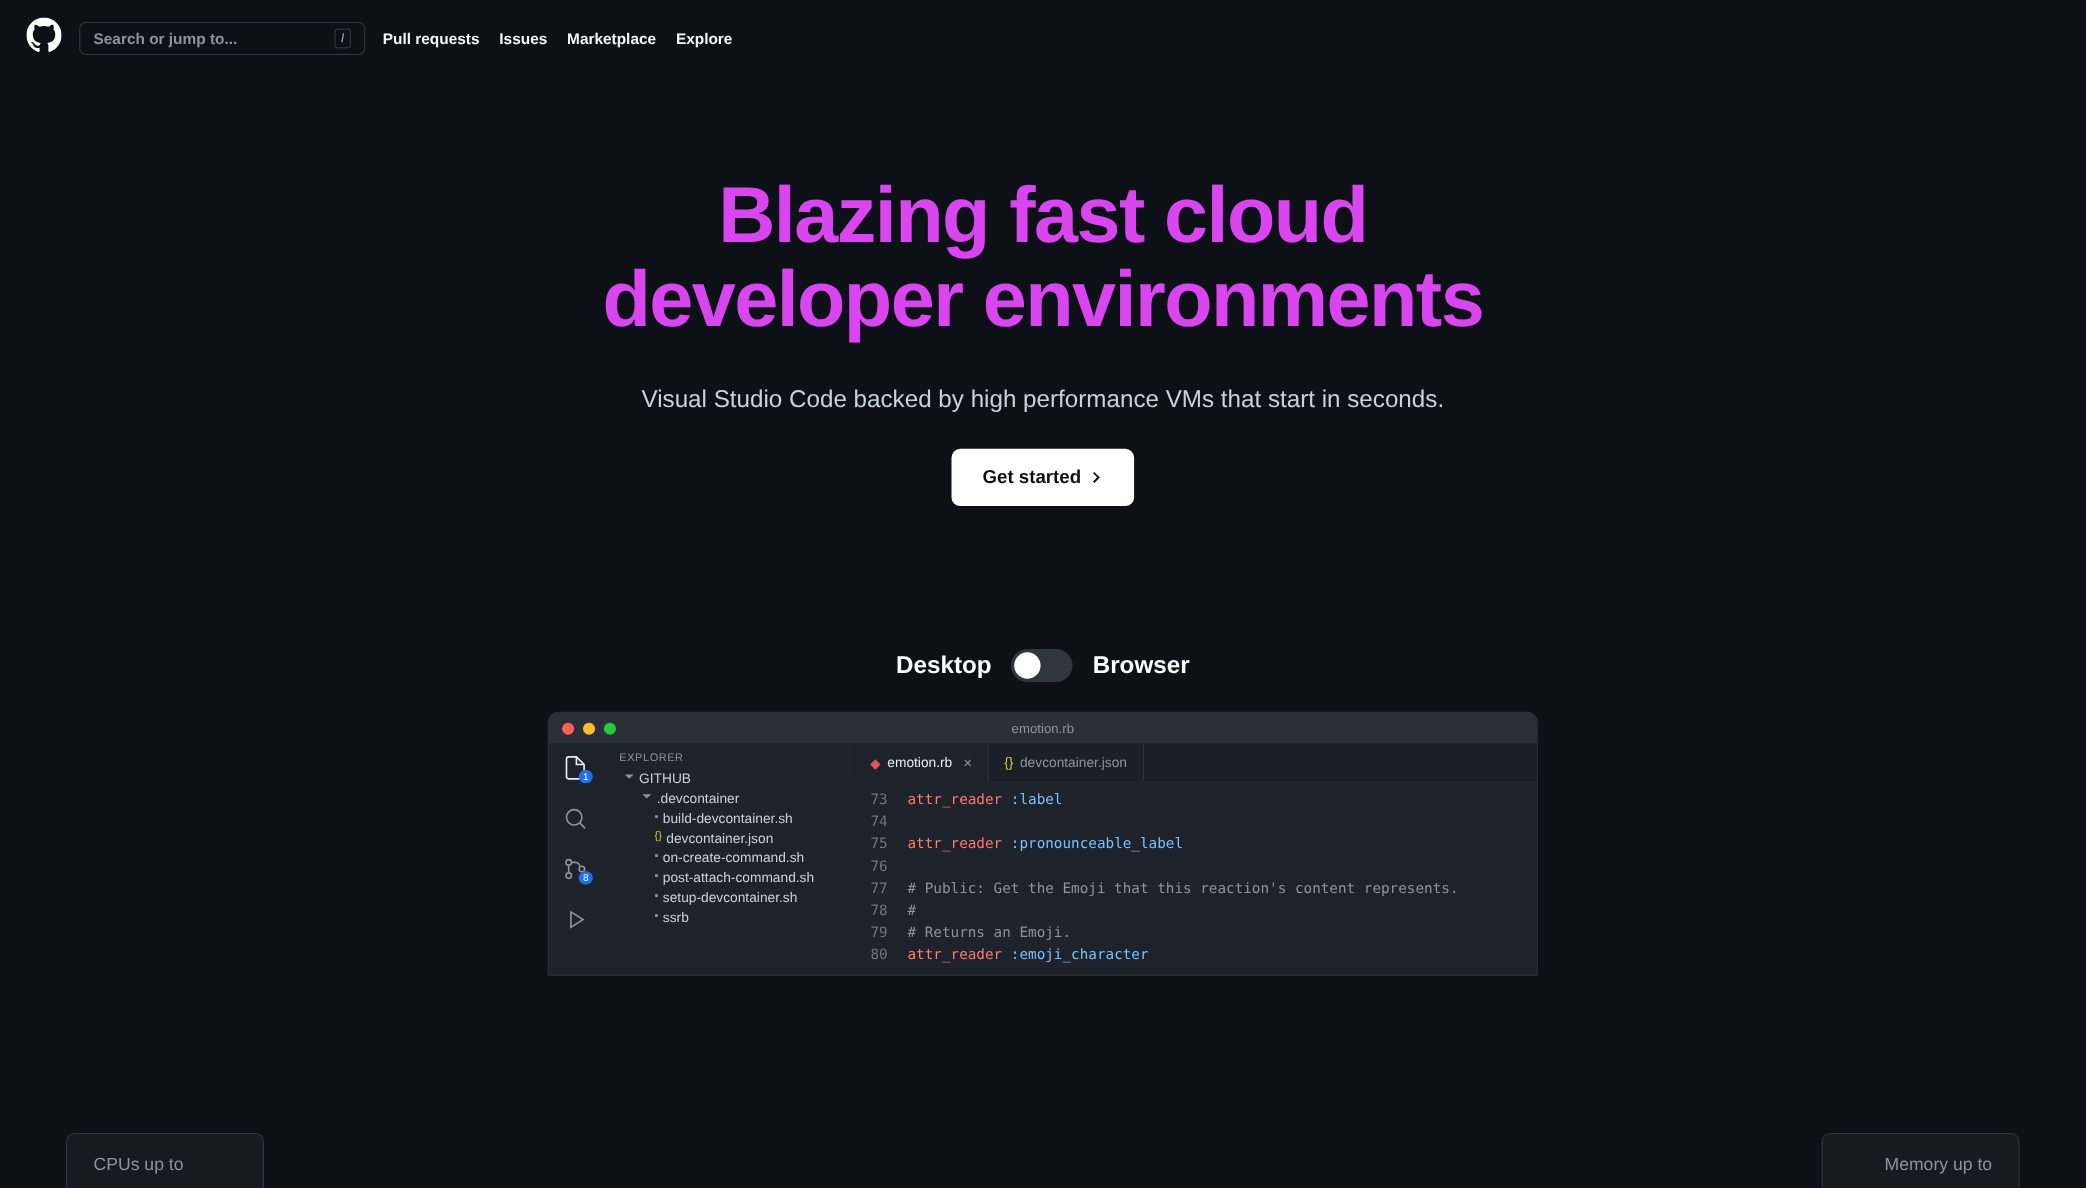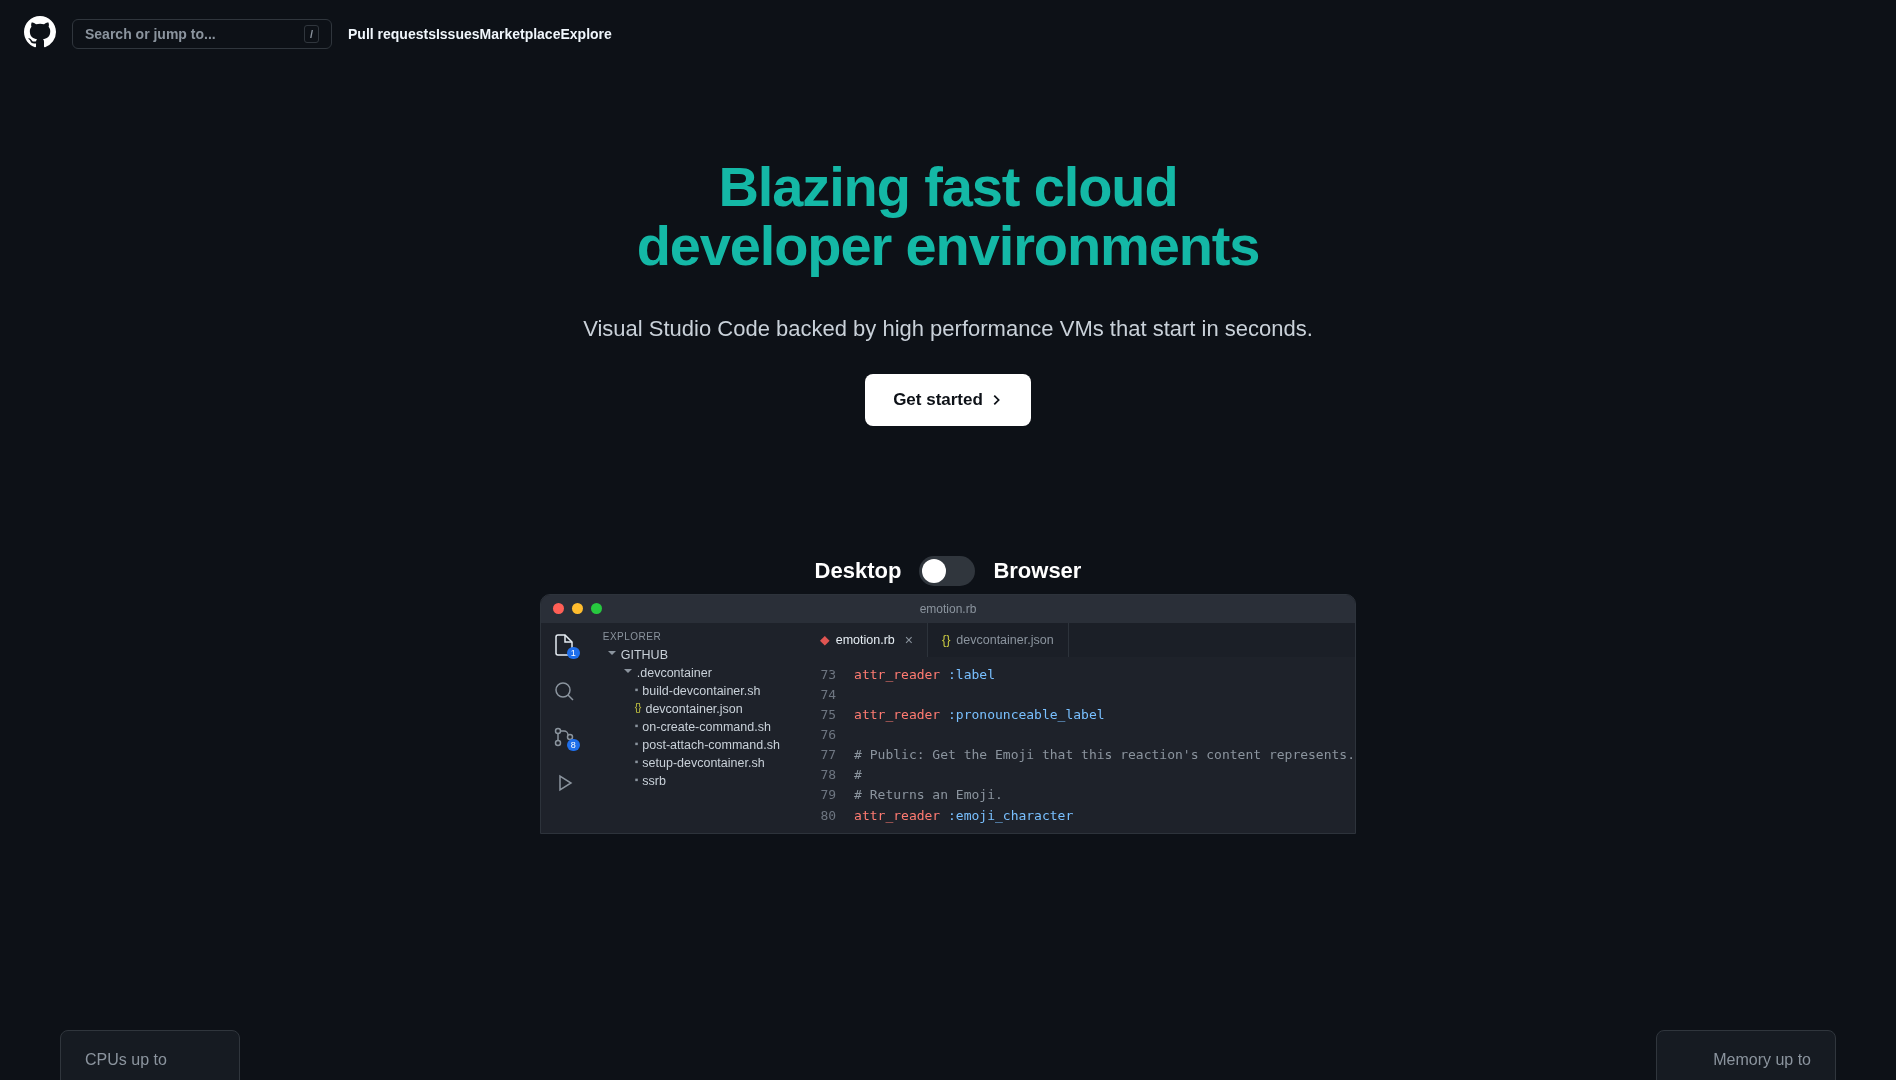--- a/index.html
+++ b/index.html
@@ -35,30 +35,30 @@
 }
 .search-placeholder { color: #8b949e; font-size: 14px; }
 .search-key {
   border: 1px solid #30363d;
   border-radius: 3px;
   padding: 0 5px;
   font-size: 11px;
   color: #8b949e;
   line-height: 16px;
 }
-.nav { display: flex; }
+.nav { display: flex; gap: 18px; }
 .nav-item { color: #f0f6fc; font-size: 14px; font-weight: 600; cursor: pointer; }
 
 
 .hero { text-align: center; margin-top: 90px; }
 .hero-title {
-  font-size: 56px;
+  font-size: 72px;
   font-weight: 800;
   line-height: 1.05;
-  color: #14b8a6;
+  color: #d946ef;
   letter-spacing: -0.02em;
 }
 .hero-sub {
   font-size: 22px;
   color: #c9d1d9;
   margin-top: 40px;
   font-weight: 400;
 }
 .cta {
   display: inline-flex;
@@ -100,22 +100,22 @@
   height: 24px;
   background: #fff;
   border-radius: 50%;
   position: absolute;
   top: 3px;
   left: 3px;
 }
 
 
 .editor {
-  width: 816px;
-  margin: 8px auto 0;
+  width: 900px;
+  margin: 27px auto 0;
   background: #1e222a;
   border-radius: 10px 10px 0 0;
   overflow: hidden;
   border: 1px solid #2d333b;
 }
 .titlebar {
   background: #2a2f38;
   height: 28px;
   display: flex;
   align-items: center;

